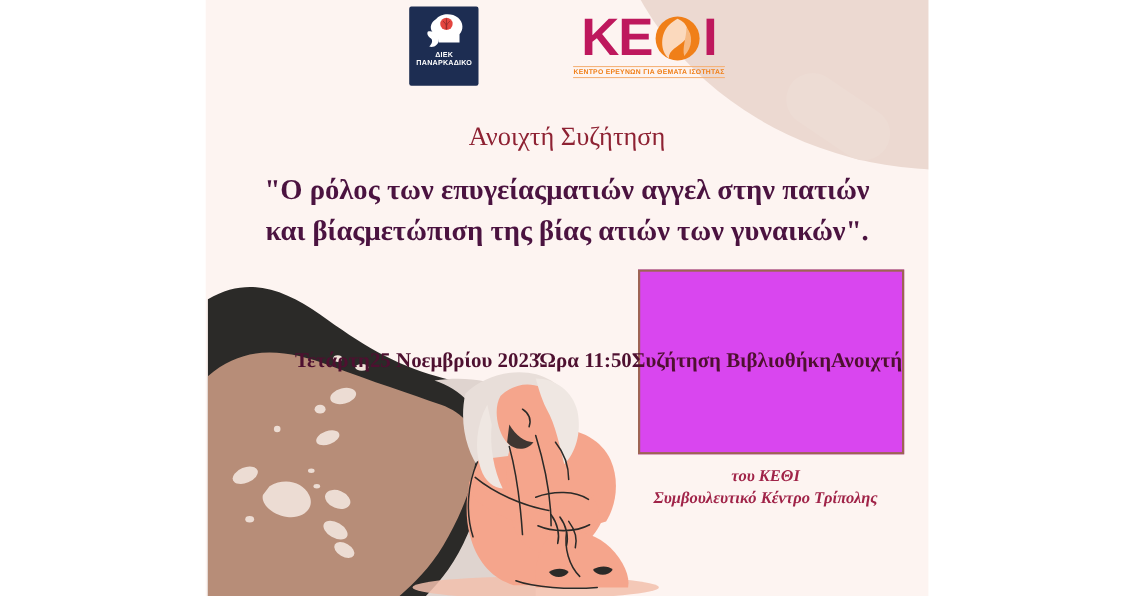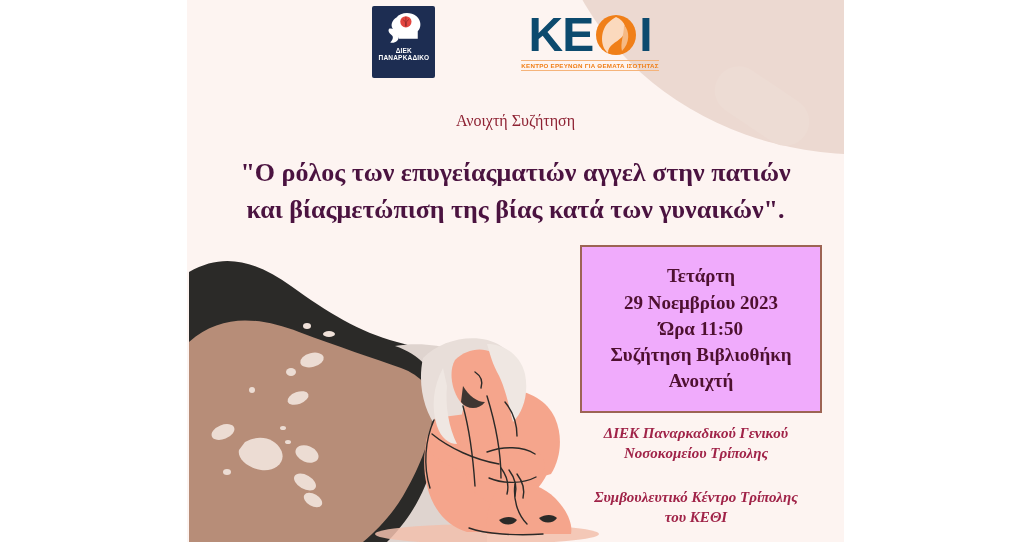--- a/index.html
+++ b/index.html
@@ -110,21 +110,21 @@
   
   #logo-kethi {
     display: flex;
     flex-direction: column;
     align-items: center;
     margin-top: 6px;
   }
   #logo-kethi .word {
     display: flex;
     align-items: center;
-    color: #0c4a6e;
+    color: #be185d;
     font-family: "Liberation Sans", sans-serif;
     font-weight: bold;
     font-size: 48px;
     line-height: .95;
     letter-spacing: -1px;
   }
   #logo-kethi .theta-glyph { width: 44px; height: 44px; margin: 0 1px; }
   #logo-kethi .theta-glyph svg { display: block; width: 100%; height: 100%; }
   #logo-kethi .sub {
     margin-top: 2px;
@@ -139,21 +139,21 @@
     padding: 1px 0;
   }
 
   
   #kicker {
     position: absolute;
     left: 0; top: 112px;
     width: 657px;
     text-align: center;
     color: #8e2233;
-    font-size: 16px;
+    font-size: 24px;
     font-weight: normal;
     z-index: 6;
   }
   #main-title {
     position: absolute;
     left: 30px; top: 155px;
     width: 597px;
     text-align: center;
     color: #4b1340;
     font-size: 26px;
@@ -164,26 +164,26 @@
   #main-title .em { font-weight: 900; }
 
   
   #date-box {
     position: absolute;
     left: 393px;
     top: 245px;
     width: 242px;
     height: 168px;
     box-sizing: border-box;
-    background: #f0abfc;
+    background: #d946ef;
     border: 2px solid #9d6454;
     display: flex;
-    flex-direction: column;
+    flex-direction: row;
     align-items: center;
-    justify-content: center;
+    justify-content: flex-end;
     z-index: 6;
   }
   #date-box .line {
     color: #4e1030;
     font-size: 19px;
     font-weight: bold;
     line-height: 1.38;
     text-align: center;
     white-space: nowrap;
   }
@@ -311,36 +311,32 @@
         </span>
         <span class="sub">ΚΕΝΤΡΟ ΕΡΕΥΝΩΝ ΓΙΑ ΘΕΜΑΤΑ ΙΣΟΤΗΤΑΣ</span>
       </div>
 
     </div>
 
     <div id="kicker">Ανοιχτή Συζήτηση</div>
 
     <div id="main-title">
       <div><span>"Ο ρόλος των ε</span><span class="em">π</span><span>υγείας</span><span class="em">μ</span><span>ατιών αγγελ στην </span><span class="em">π</span><span>ατιών</span></div>
-      <div><span>και βίας</span><span class="em">μ</span><span>ετώ</span><span class="em">π</span><span>ιση της βίας κατά των γυναικών".</span></div>
+      <div><span>και βίας</span><span class="em">μ</span><span>ετώ</span><span class="em">π</span><span>ιση της βίας ατιών των γυναικών".</span></div>
     </div>
 
     <div id="date-box">
       <div class="line">Τετάρτη</div>
-      <div class="line">29 Νοεμβρίου 2023</div>
+      <div class="line">25 Νοεμβρίου 2023</div>
       <div class="line">Ώρα 11:50</div>
       <div class="line">Συζήτηση  Βιβλιοθήκη</div>
       <div class="line">Ανοιχτή</div>
     </div>
 
     <div id="credits">
       <div class="block">
-        <div>ΔΙΕΚ Παναρκαδικού Γενικού</div>
-        <div>Νοσοκομείου Τρίπολης</div>
-      </div>
-      <div class="block">
+        <div>του ΚΕΘΙ</div>
         <div>Συμβουλευτικό Κέντρο Τρίπολης</div>
-        <div>του ΚΕΘΙ</div>
       </div>
     </div>
 
   </div>
 </div>
 
 </body></html>

